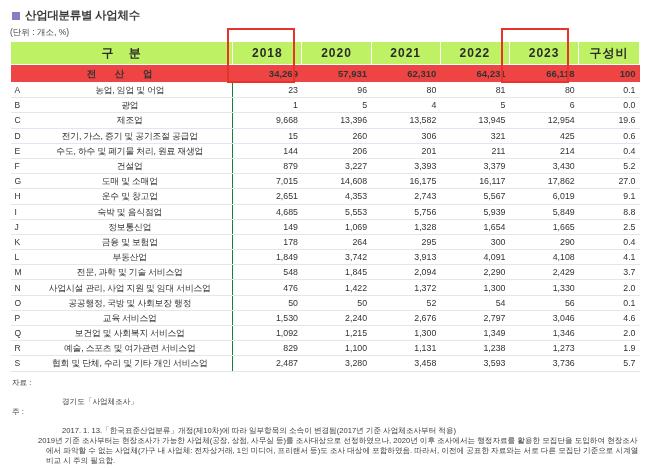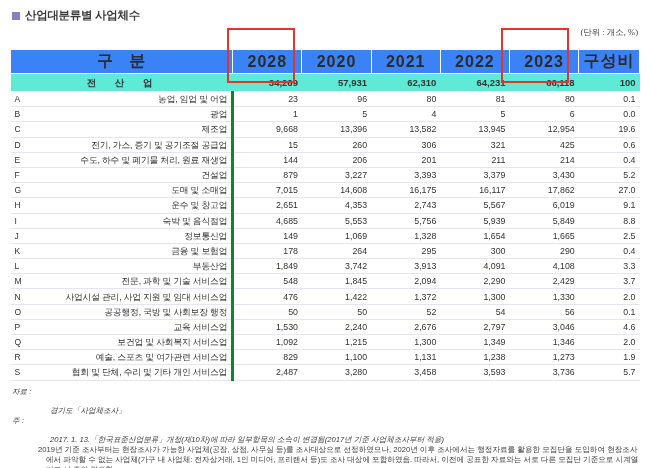--- a/index.html
+++ b/index.html
@@ -35,44 +35,42 @@
     background: #8e7cc3;
     flex: 0 0 auto;
   }
   .title-text {
     font-size: 11.5px;
     font-weight: bold;
     color: #3a3a3a;
     letter-spacing: -0.3px;
   }
   .unit-row {
-    text-align: right;
     font-size: 8.5px;
     color: #444;
-    margin-bottom: 10px;
+    margin-bottom: 2px;
     padding-right: 2px;
-    font-family: Liberation Serif, serif;
   }
   
   table.main {
     border-collapse: collapse;
     width: 630px;
     table-layout: fixed;
     font-size: 8.8px;
   }
   table.main col.c-code { width: 16px; }
   table.main col.c-name { width: 196px; }
   table.main col.c-yr   { width: 66px; }
   table.main col.c-share{ width: 58px; }
 
   table.main th {
-    background: #3b82f6;
+    background: #bef264;
     color: #2b2b2b;
     font-weight: bold;
-    font-size: 16px;
+    font-size: 12px;
     height: 20px;
     border: 1px solid #ffffff;
     letter-spacing: 1px;
   }
   table.main th.hdr-div {
     letter-spacing: 6px;
     padding-left: 6px;
   }
   table.main td {
     border-bottom: 1px solid #e7e3ef;
@@ -81,43 +79,43 @@
     color: #333;
     line-height: 14px;
   }
   td.code {
     text-align: left;
     color: #444;
     padding-left: 4px;
     font-size: 8.5px;
   }
   td.name {
-    text-align: right;
+    text-align: center;
     padding-left: 6px;
     letter-spacing: -0.2px;
   }
   td.num {
     text-align: right;
     padding-right: 7px;
   }
   tr.total td {
-    background: #5eead4;
+    background: #ef4444;
     font-weight: bold;
     height: 17px;
     font-size: 9.5px;
     border-bottom: 1px solid #ffffff;
   }
   tr.total td.name {
     text-align: center;
     letter-spacing: 8px;
     padding-left: 8px;
   }
   tr.row:nth-child(even) td { background: #ffffff; }
   tr.row td { background: #ffffff; }
-  .sep-left { border-left: 3px solid #15803d; }
+  .sep-left { border-left: 1px solid #15803d; }
 
   
   .hl {
     position: absolute;
     border: 2.2px solid #e8332a;
     pointer-events: none;
     box-sizing: border-box;
   }
   #hl-2019 { left: 227px; top: 28px; width: 68px; height: 55px; }
   #hl-2023 { left: 501px; top: 28px; width: 68px; height: 55px; }
@@ -125,22 +123,21 @@
   
   .notes {
     margin-top: 6px;
     font-size: 7.6px;
     color: #3a3a3a;
     line-height: 1.32;
     padding-left: 2px;
   }
   .notes .line {
     display: flex;
-    gap: 8px;
-    font-style: italic;
+    gap: 20px;
   }
   .notes .lbl {
     flex: 0 0 auto;
     width: 30px;
   }
   .notes .body { flex: 1 1 auto; margin-top: 19px; }
   .notes .sub {
     padding-left: 34px;
     text-indent: -8px;
   }
@@ -165,21 +162,21 @@
       <col class="c-yr">
         <col class="c-yr">
         <col class="c-yr">
         <col class="c-yr">
         <col class="c-yr">
       <col class="c-share">
     </colgroup>
     <thead>
       <tr>
         <th class="hdr-div" colspan="2">구 분</th>
-        <th>2028</th>
+        <th>2018</th>
         <th>2020</th>
         <th>2021</th>
         <th>2022</th>
         <th>2023</th>
         <th>구성비</th>
       </tr>
     </thead>
     <tbody id="tbody">
       <tr class="total">
         <td class="name" colspan="2">전 산 업</td>
@@ -301,21 +298,21 @@
           <td class="num">0.4</td>
         </tr>
         <tr class="row">
           <td class="code">L</td>
           <td class="name">부동산업</td>
           <td class="num sep-left">1,849</td>
           <td class="num">3,742</td>
           <td class="num">3,913</td>
           <td class="num">4,091</td>
           <td class="num">4,108</td>
-          <td class="num">3.3</td>
+          <td class="num">4.1</td>
         </tr>
         <tr class="row">
           <td class="code">M</td>
           <td class="name">전문, 과학 및 기술 서비스업</td>
           <td class="num sep-left">548</td>
           <td class="num">1,845</td>
           <td class="num">2,094</td>
           <td class="num">2,290</td>
           <td class="num">2,429</td>
           <td class="num">3.7</td>

